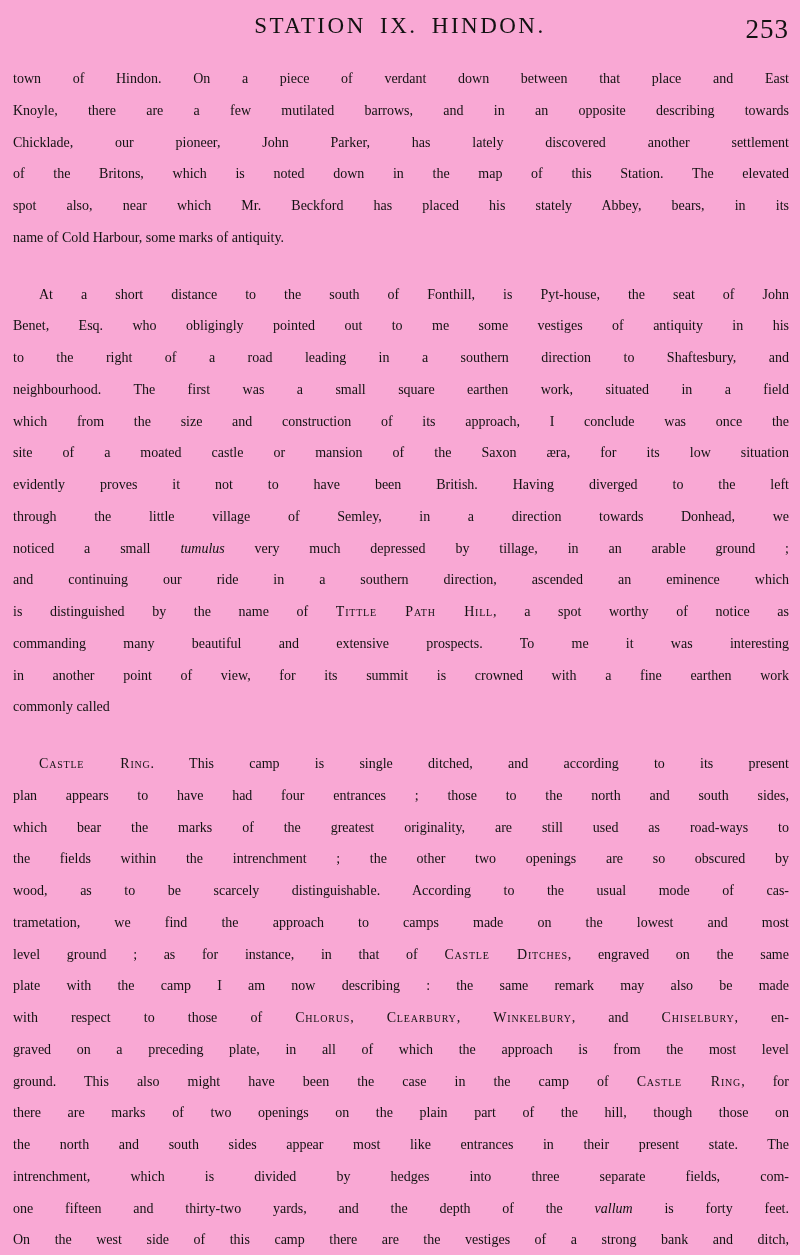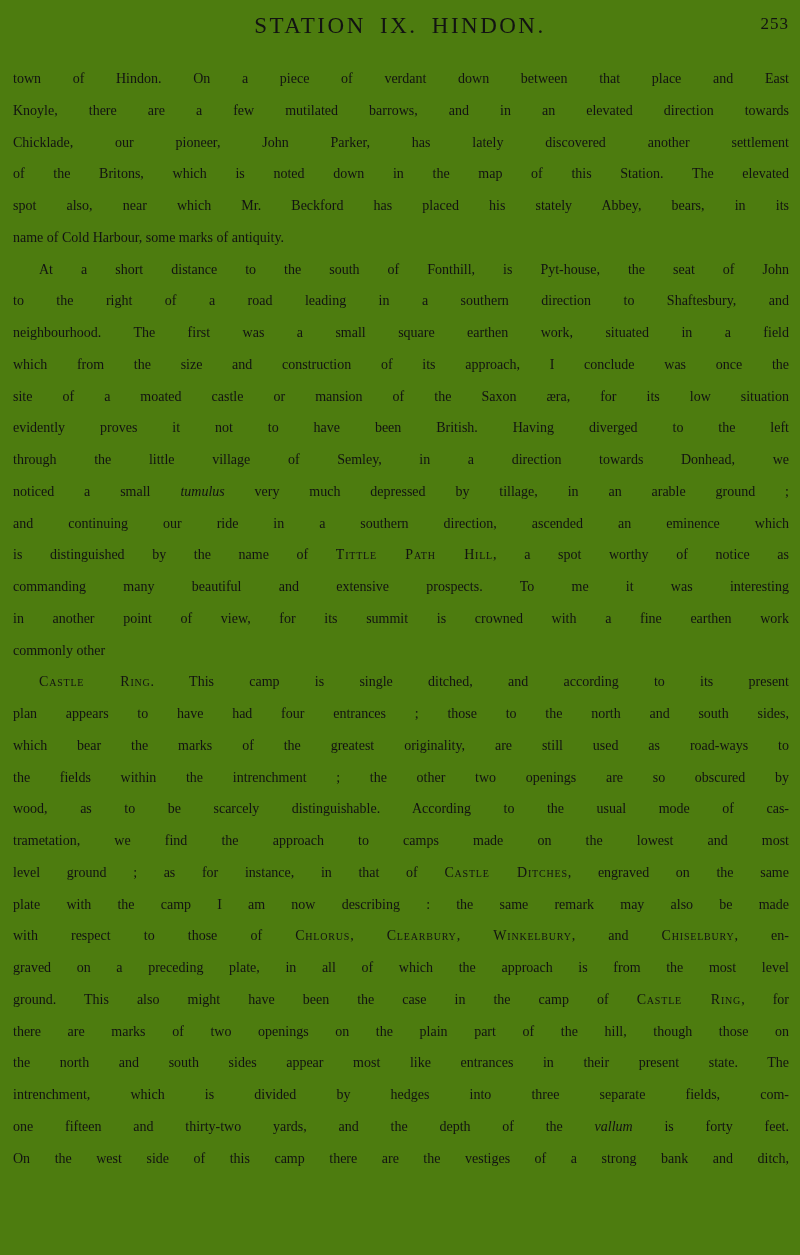--- a/index.html
+++ b/index.html
@@ -8,21 +8,21 @@
     height: 1255px;
     background: #ffffff;
     font-family: "Liberation Serif", serif;
     color: #121212;
     overflow: hidden;
   }
   .page {
     position: relative;
     width: 800px;
     height: 1255px;
-    background: #4d7c0f;
+    background: #f9a8d4;
   }
   .running-head {
     position: absolute;
     top: 13px;
     left: 0;
     width: 100%;
     height: 32px;
   }
   .head-title {
     position: absolute;
@@ -31,72 +31,73 @@
     text-align: center;
     font-size: 23px;
     letter-spacing: 2.5px;
     word-spacing: 6px;
     color: #121212;
   }
   .page-num {
     position: absolute;
     right: 11px;
     top: 1px;
-    font-size: 17px;
+    font-size: 27px;
     letter-spacing: 1px;
   }
   .text-block {
     position: absolute;
     top: 63px;
     left: 13px;
     width: 776px;
     font-size: 14px;
     line-height: 31.75px;
   }
   .line {
     text-align: justify;
     text-align-last: justify;
     text-justify: inter-word;
   }
   .line.no-just {
     text-align: left;
     text-align-last: left;
   }
-  .line.indent { padding-left: 26px; }
+  .line.indent { padding-left: 26px; margin-top: 25px; }
   .seg-i { font-style: italic; margin-top: 48px; }
   .seg-sc { font-variant: small-caps; letter-spacing: 0.8px; }
 </style>
 </head>
 <body>
 
 <div class="page">
   <header class="running-head">
     <span class="head-title">STATION IX.  HINDON.</span>
     <span class="page-num">253</span>
   </header>
   <main class="text-block">
       <div class="line"><span class="seg-n">town of Hindon. On a piece of verdant down between that place and East</span></div>
-      <div class="line"><span class="seg-n">Knoyle, there are a few mutilated barrows, and in an elevated direction towards</span></div>
+      <div class="line"><span class="seg-n">Knoyle, there are a few mutilated barrows, and in an opposite describing towards</span></div>
       <div class="line"><span class="seg-n">Chicklade, our pioneer, John Parker, has lately discovered another settlement</span></div>
       <div class="line"><span class="seg-n">of the Britons, which is noted down in the map of this Station. The elevated</span></div>
       <div class="line"><span class="seg-n">spot also, near which Mr. Beckford has placed his stately Abbey, bears, in its</span></div>
       <div class="line no-just"><span class="seg-n">name of Cold Harbour, some marks of antiquity.</span></div>
       <div class="line indent"><span class="seg-n">At a short distance to the south of Fonthill, is Pyt-house, the seat of John</span></div>
+      <div class="line"><span class="seg-n">Benet, Esq. who obligingly pointed out to me some vestiges of antiquity in his</span></div>
       <div class="line"><span class="seg-n">to the right of a road leading in a southern direction to Shaftesbury, and</span></div>
       <div class="line"><span class="seg-n">neighbourhood. The first was a small square earthen work, situated in a field</span></div>
       <div class="line"><span class="seg-n">which from the size and construction of its approach, I conclude was once the</span></div>
       <div class="line"><span class="seg-n">site of a moated castle or mansion of the Saxon æra, for its low situation</span></div>
       <div class="line"><span class="seg-n">evidently proves it not to have been British. Having diverged to the left</span></div>
       <div class="line"><span class="seg-n">through the little village of Semley, in a direction towards Donhead, we</span></div>
       <div class="line"><span class="seg-n">noticed a small </span><span class="seg-i">tumulus</span><span class="seg-n"> very much depressed by tillage, in an arable ground ;</span></div>
       <div class="line"><span class="seg-n">and continuing our ride in a southern direction, ascended an eminence which</span></div>
       <div class="line"><span class="seg-n">is distinguished by the name of </span><span class="seg-sc">Tittle Path Hill</span><span class="seg-n">, a spot worthy of notice as</span></div>
       <div class="line"><span class="seg-n">commanding many beautiful and extensive prospects. To me it was interesting</span></div>
       <div class="line"><span class="seg-n">in another point of view, for its summit is crowned with a fine earthen work</span></div>
-      <div class="line no-just"><span class="seg-n">commonly other</span></div>
+      <div class="line no-just"><span class="seg-n">commonly called</span></div>
       <div class="line indent"><span class="seg-sc">Castle Ring</span><span class="seg-n">. This camp is single ditched, and according to its present</span></div>
       <div class="line"><span class="seg-n">plan appears to have had four entrances ; those to the north and south sides,</span></div>
       <div class="line"><span class="seg-n">which bear the marks of the greatest originality, are still used as road-ways to</span></div>
       <div class="line"><span class="seg-n">the fields within the intrenchment ; the other two openings are so obscured by</span></div>
       <div class="line"><span class="seg-n">wood, as to be scarcely distinguishable. According to the usual mode of cas-</span></div>
       <div class="line"><span class="seg-n">trametation, we find the approach to camps made on the lowest and most</span></div>
       <div class="line"><span class="seg-n">level ground ; as for instance, in that of </span><span class="seg-sc">Castle Ditches</span><span class="seg-n">, engraved on the same</span></div>
       <div class="line"><span class="seg-n">plate with the camp I am now describing : the same remark may also be made</span></div>
       <div class="line"><span class="seg-n">with respect to those of </span><span class="seg-sc">Chlorus</span><span class="seg-n">, </span><span class="seg-sc">Clearbury</span><span class="seg-n">, </span><span class="seg-sc">Winkelbury</span><span class="seg-n">, and </span><span class="seg-sc">Chiselbury</span><span class="seg-n">, en-</span></div>
       <div class="line"><span class="seg-n">graved on a preceding plate, in all of which the approach is from the most level</span></div>

